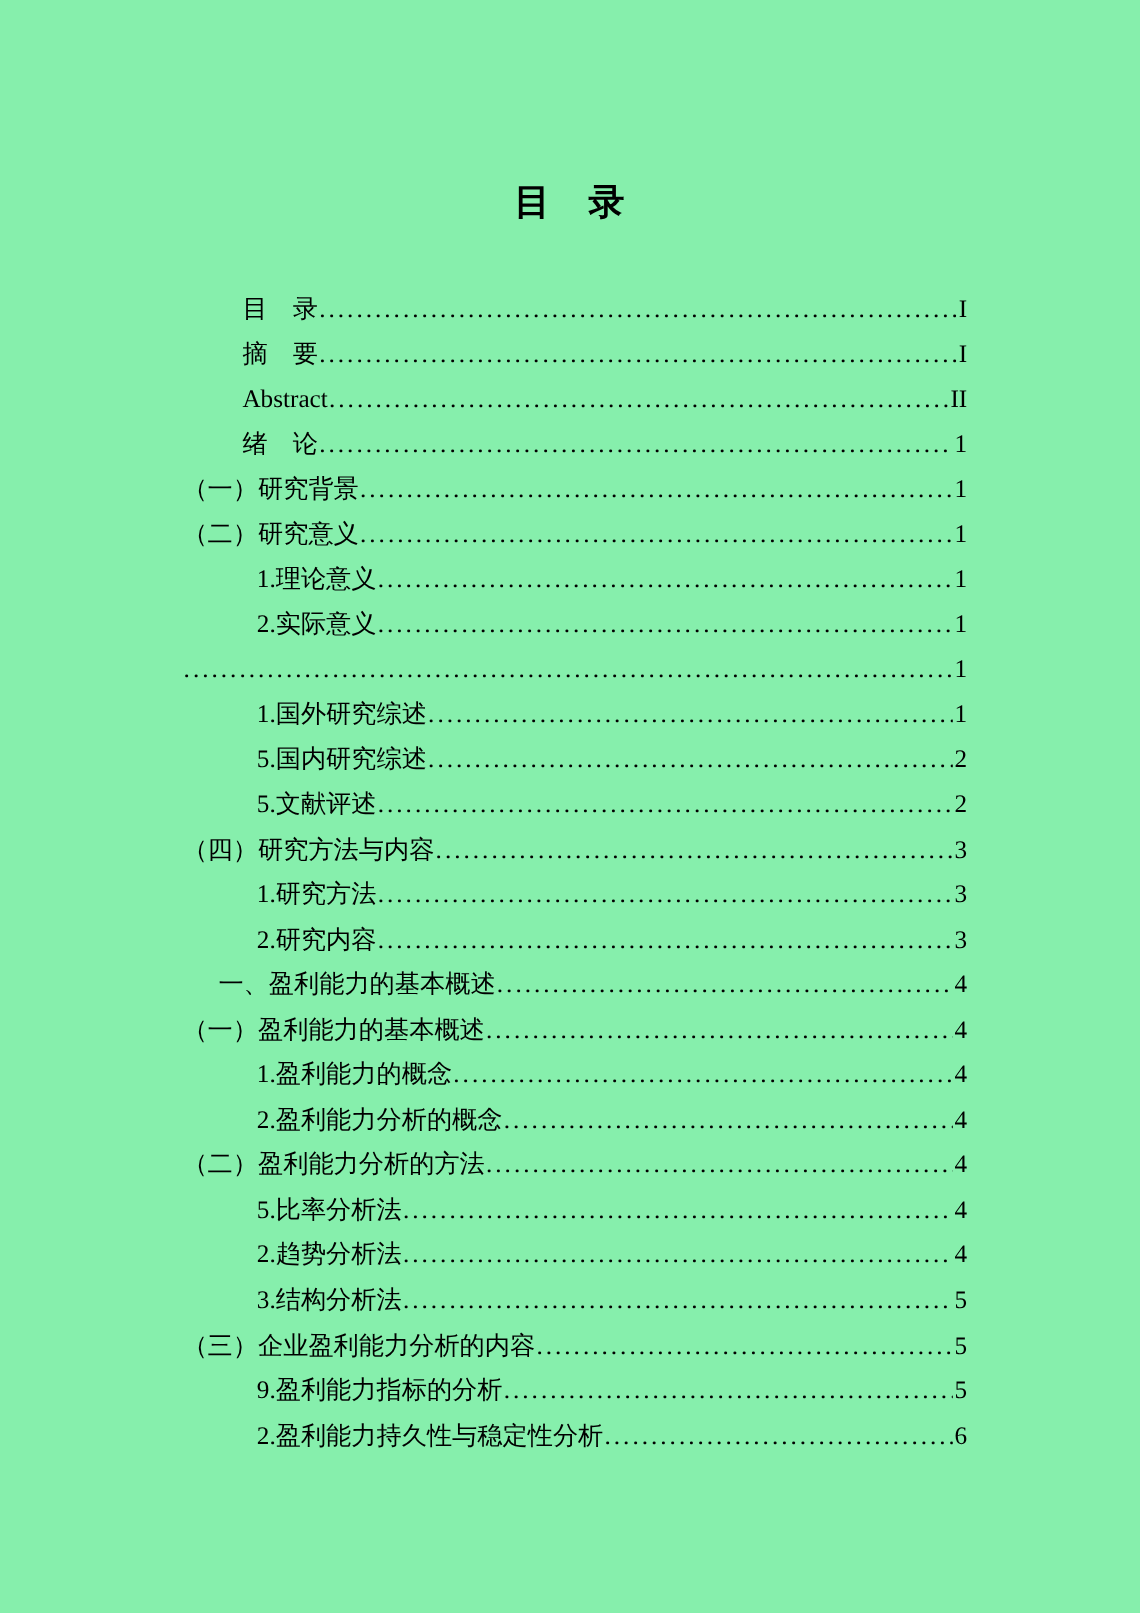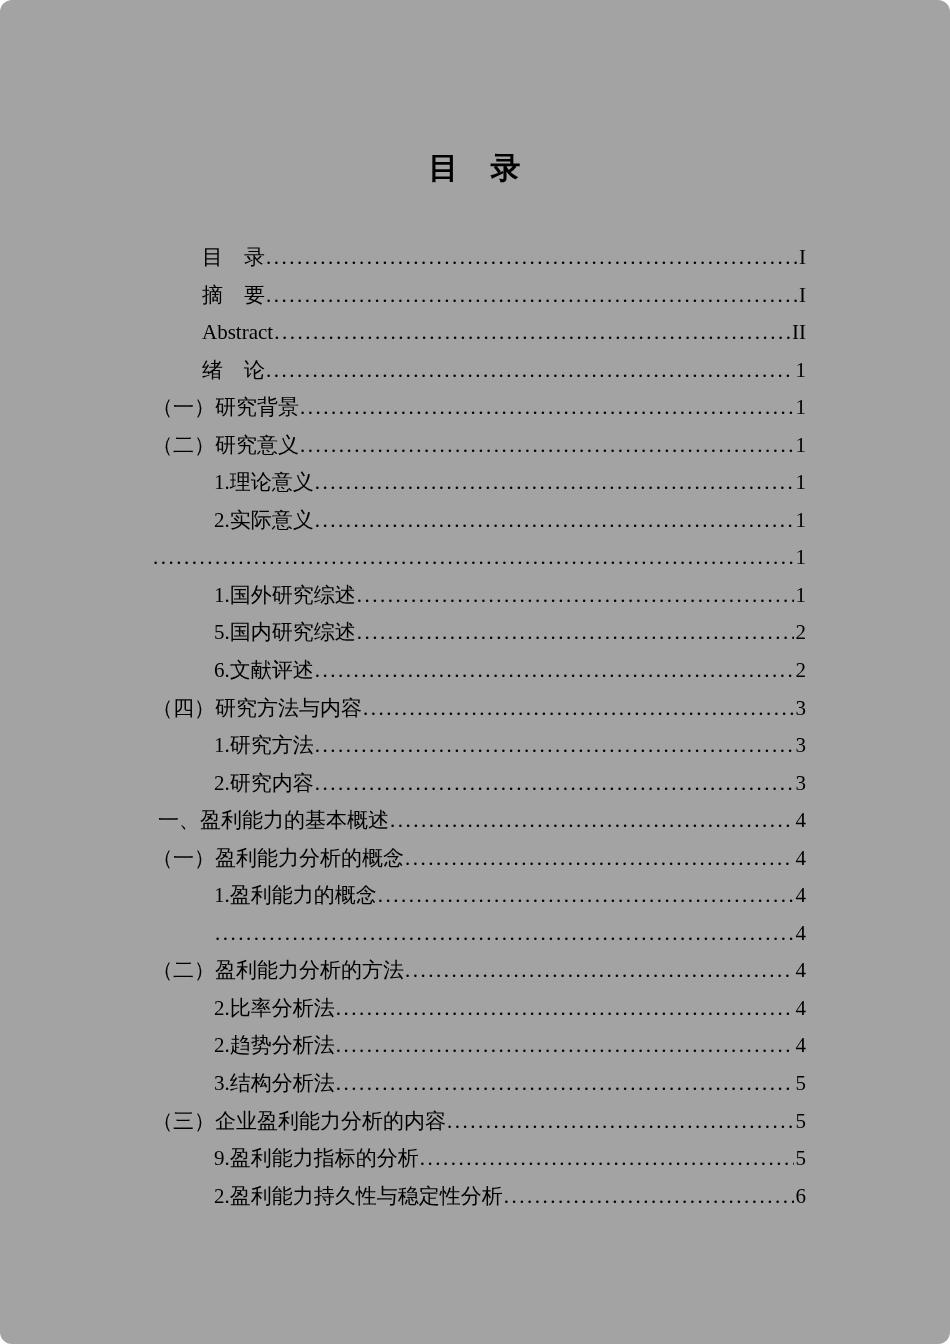--- a/index.html
+++ b/index.html
@@ -57,28 +57,28 @@
     margin-right: 2px;
     font-size: 21px;
   }
   .toc-page {
     flex: 0 0 auto;
     white-space: pre;
     font-size: 21px;
   }
   
   .lvl-front   { padding-left: 50px; }
-  .lvl-chapter { padding-left: 6px;  }
+  .lvl-chapter { padding-left: 6px; margin-left: 24px;  }
   .lvl-section { padding-left: 0px; text-align: center;  }
   .lvl-sub     { padding-left: 62px; }
 </style>
 </head>
 <body>
 
-<div class="page" style="color: rgb(0, 0, 0); background: #a3a3a3; border-radius: 12px;">
+<div class="page" style="color: rgb(0, 0, 0); background: #86efac;">
   <h1 class="doc-title">目　录</h1>
 
   <div class="toc">
 
   <div class="toc-row lvl-front">
     <span class="toc-label">目　录</span>
     <span class="toc-leader">....................................................................................................................................................................................</span>
     <span class="toc-page">I</span>
   </div>
 
@@ -135,21 +135,21 @@
     <span class="toc-page">1</span>
   </div>
 
   <div class="toc-row lvl-sub">
     <span class="toc-label">5.国内研究综述</span>
     <span class="toc-leader">....................................................................................................................................................................................</span>
     <span class="toc-page">2</span>
   </div>
 
   <div class="toc-row lvl-sub">
-    <span class="toc-label">6.文献评述</span>
+    <span class="toc-label">5.文献评述</span>
     <span class="toc-leader">....................................................................................................................................................................................</span>
     <span class="toc-page">2</span>
   </div>
 
   <div class="toc-row lvl-section">
     <span class="toc-label">（四）研究方法与内容</span>
     <span class="toc-leader">....................................................................................................................................................................................</span>
     <span class="toc-page">3</span>
   </div>
 
@@ -165,44 +165,45 @@
     <span class="toc-page">3</span>
   </div>
 
   <div class="toc-row lvl-chapter">
     <span class="toc-label">一、盈利能力的基本概述</span>
     <span class="toc-leader">....................................................................................................................................................................................</span>
     <span class="toc-page">4</span>
   </div>
 
   <div class="toc-row lvl-section">
-    <span class="toc-label">（一）盈利能力分析的概念</span>
+    <span class="toc-label">（一）盈利能力的基本概述</span>
     <span class="toc-leader">....................................................................................................................................................................................</span>
     <span class="toc-page">4</span>
   </div>
 
   <div class="toc-row lvl-sub">
     <span class="toc-label">1.盈利能力的概念</span>
     <span class="toc-leader">....................................................................................................................................................................................</span>
     <span class="toc-page">4</span>
   </div>
 
   <div class="toc-row lvl-sub">
+    <span class="toc-label">2.盈利能力分析的概念</span>
     <span class="toc-leader">....................................................................................................................................................................................</span>
     <span class="toc-page">4</span>
   </div>
 
   <div class="toc-row lvl-section">
     <span class="toc-label">（二）盈利能力分析的方法</span>
     <span class="toc-leader">....................................................................................................................................................................................</span>
     <span class="toc-page">4</span>
   </div>
 
   <div class="toc-row lvl-sub">
-    <span class="toc-label">2.比率分析法</span>
+    <span class="toc-label">5.比率分析法</span>
     <span class="toc-leader">....................................................................................................................................................................................</span>
     <span class="toc-page">4</span>
   </div>
 
   <div class="toc-row lvl-sub">
     <span class="toc-label">2.趋势分析法</span>
     <span class="toc-leader">....................................................................................................................................................................................</span>
     <span class="toc-page">4</span>
   </div>
 

